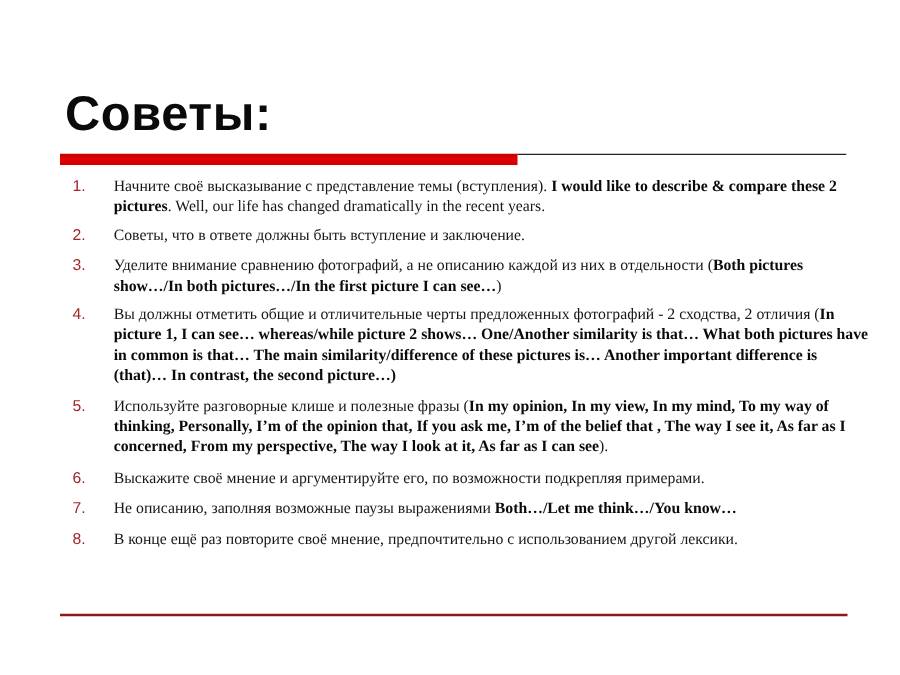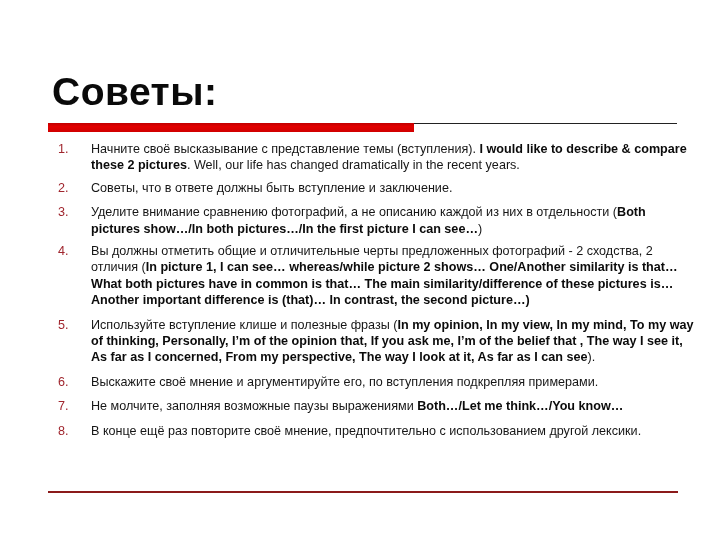--- a/index.html
+++ b/index.html
@@ -67,20 +67,21 @@
       margin: 0;
     }
     .tip-num {
       width: 33px;
       flex: none;
       color: #a0262e;
     }
     .tip-text {
       flex: 1;
       color: #161616;
+      font-family: Liberation Serif, serif;
     }
     .tip-text b {
       font-weight: bold;
       color: #0b0b0b;
     }
     .gap-s { margin-bottom: 6px; }
     .gap-m { margin-bottom: 8px; }
   </style>
 </head>
 <body>
@@ -101,29 +102,29 @@
   <li class="tip-item gap-s">
     <span class="tip-num">3.</span>
     <span class="tip-text"><span>Уделите внимание сравнению фотографий, а не описанию каждой из них в отдельности (</span><b>Both pictures show…/In both pictures…/In the first picture I can see…</b><span>)</span></span>
   </li>
   <li class="tip-item gap-m">
     <span class="tip-num">4.</span>
     <span class="tip-text"><span>Вы должны отметить общие и отличительные черты предложенных фотографий - 2 сходства, 2 отличия (</span><b>In picture 1, I can see… whereas/while picture 2 shows… One/Another similarity is that… What both pictures have in common is that… The main similarity/difference of these pictures is… Another important difference is (that)… In contrast, the second picture…)</b></span>
   </li>
   <li class="tip-item gap-m">
     <span class="tip-num">5.</span>
-    <span class="tip-text"><span>Используйте вступление клише и полезные фразы (</span><b>In my opinion, In my view, In my mind, To my way of thinking, Personally, I’m of the opinion that, If you ask me, I’m of the belief that , The way I see it, As far as I concerned, From my perspective, The way I look at it, As far as I can see</b><span>).</span></span>
+    <span class="tip-text"><span>Используйте разговорные клише и полезные фразы (</span><b>In my opinion, In my view, In my mind, To my way of thinking, Personally, I’m of the opinion that, If you ask me, I’m of the belief that , The way I see it, As far as I concerned, From my perspective, The way I look at it, As far as I can see</b><span>).</span></span>
   </li>
   <li class="tip-item gap-m">
     <span class="tip-num">6.</span>
-    <span class="tip-text"><span>Выскажите своё мнение и аргументируйте его, по вступления подкрепляя примерами.</span></span>
+    <span class="tip-text"><span>Выскажите своё мнение и аргументируйте его, по возможности подкрепляя примерами.</span></span>
   </li>
   <li class="tip-item gap-m">
     <span class="tip-num">7.</span>
-    <span class="tip-text"><span>Не молчите, заполняя возможные паузы выражениями </span><b>Both…/Let me think…/You know…</b></span>
+    <span class="tip-text"><span>Не описанию, заполняя возможные паузы выражениями </span><b>Both…/Let me think…/You know…</b></span>
   </li>
   <li class="tip-item">
     <span class="tip-num">8.</span>
     <span class="tip-text"><span>В конце ещё раз повторите своё мнение, предпочтительно с использованием другой лексики.</span></span>
   </li>
 </ol>
 
 <div class="bottom-line"></div>
 
 </body></html>

